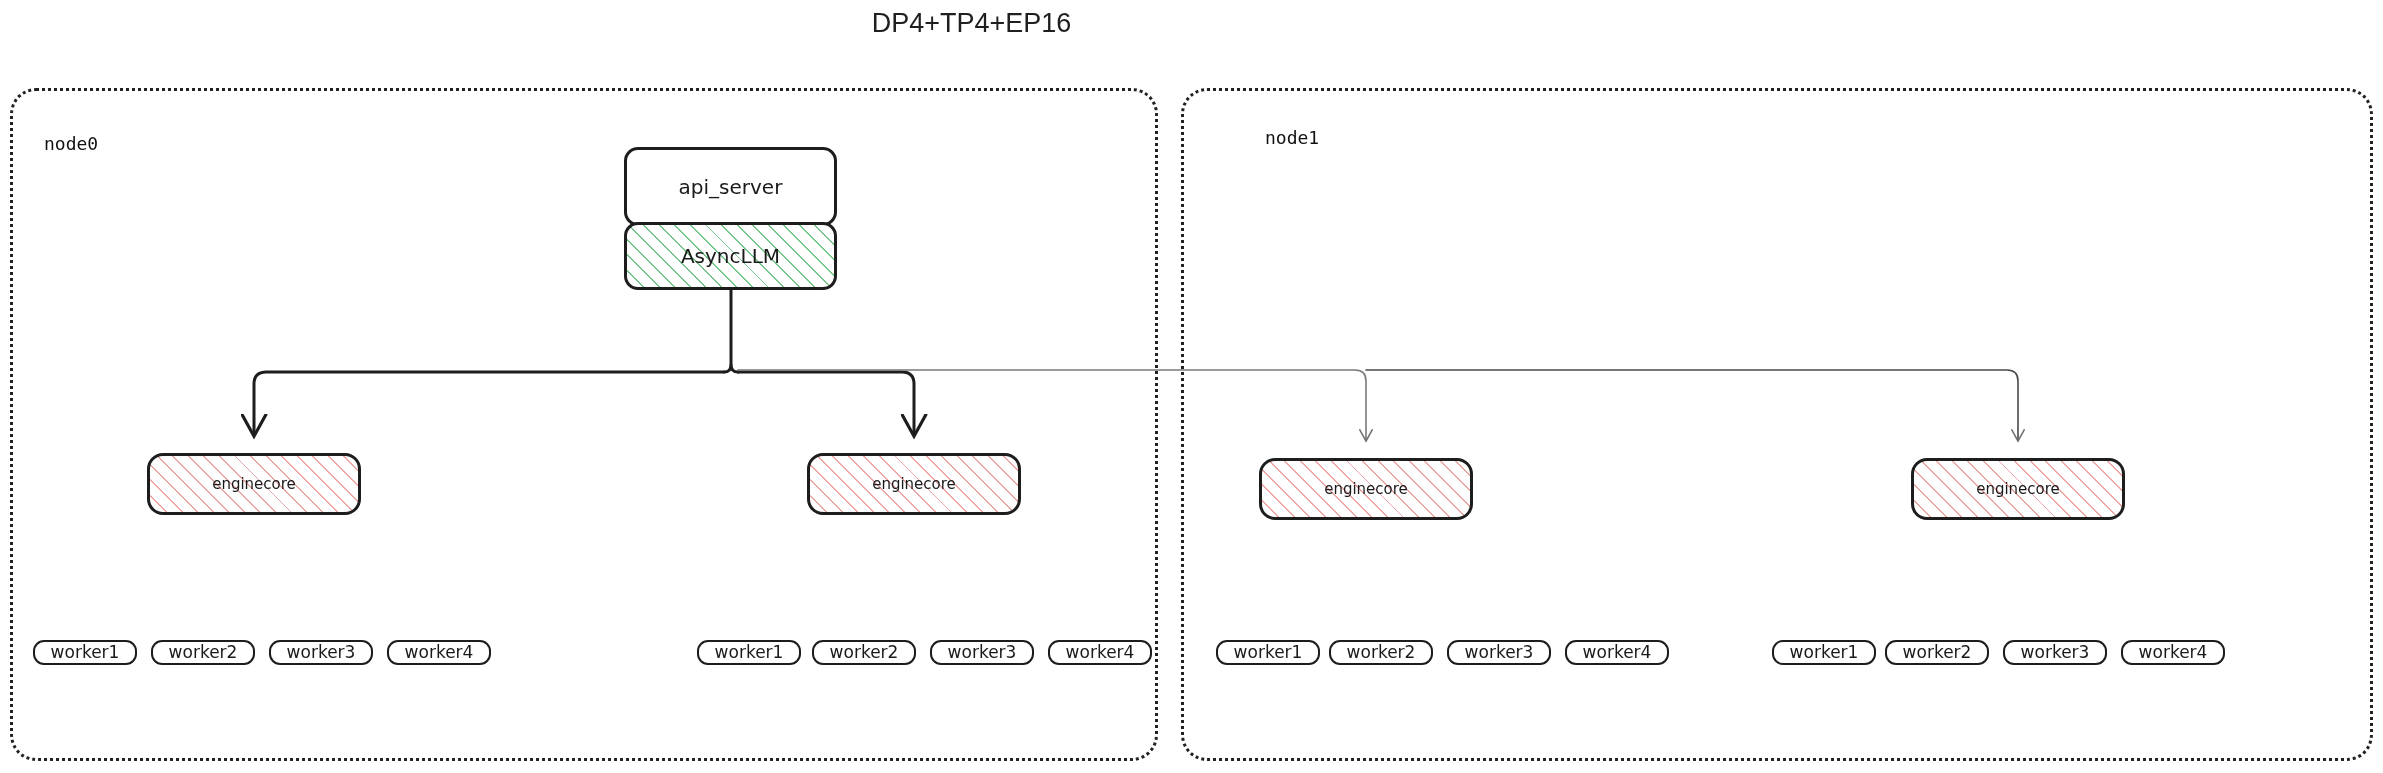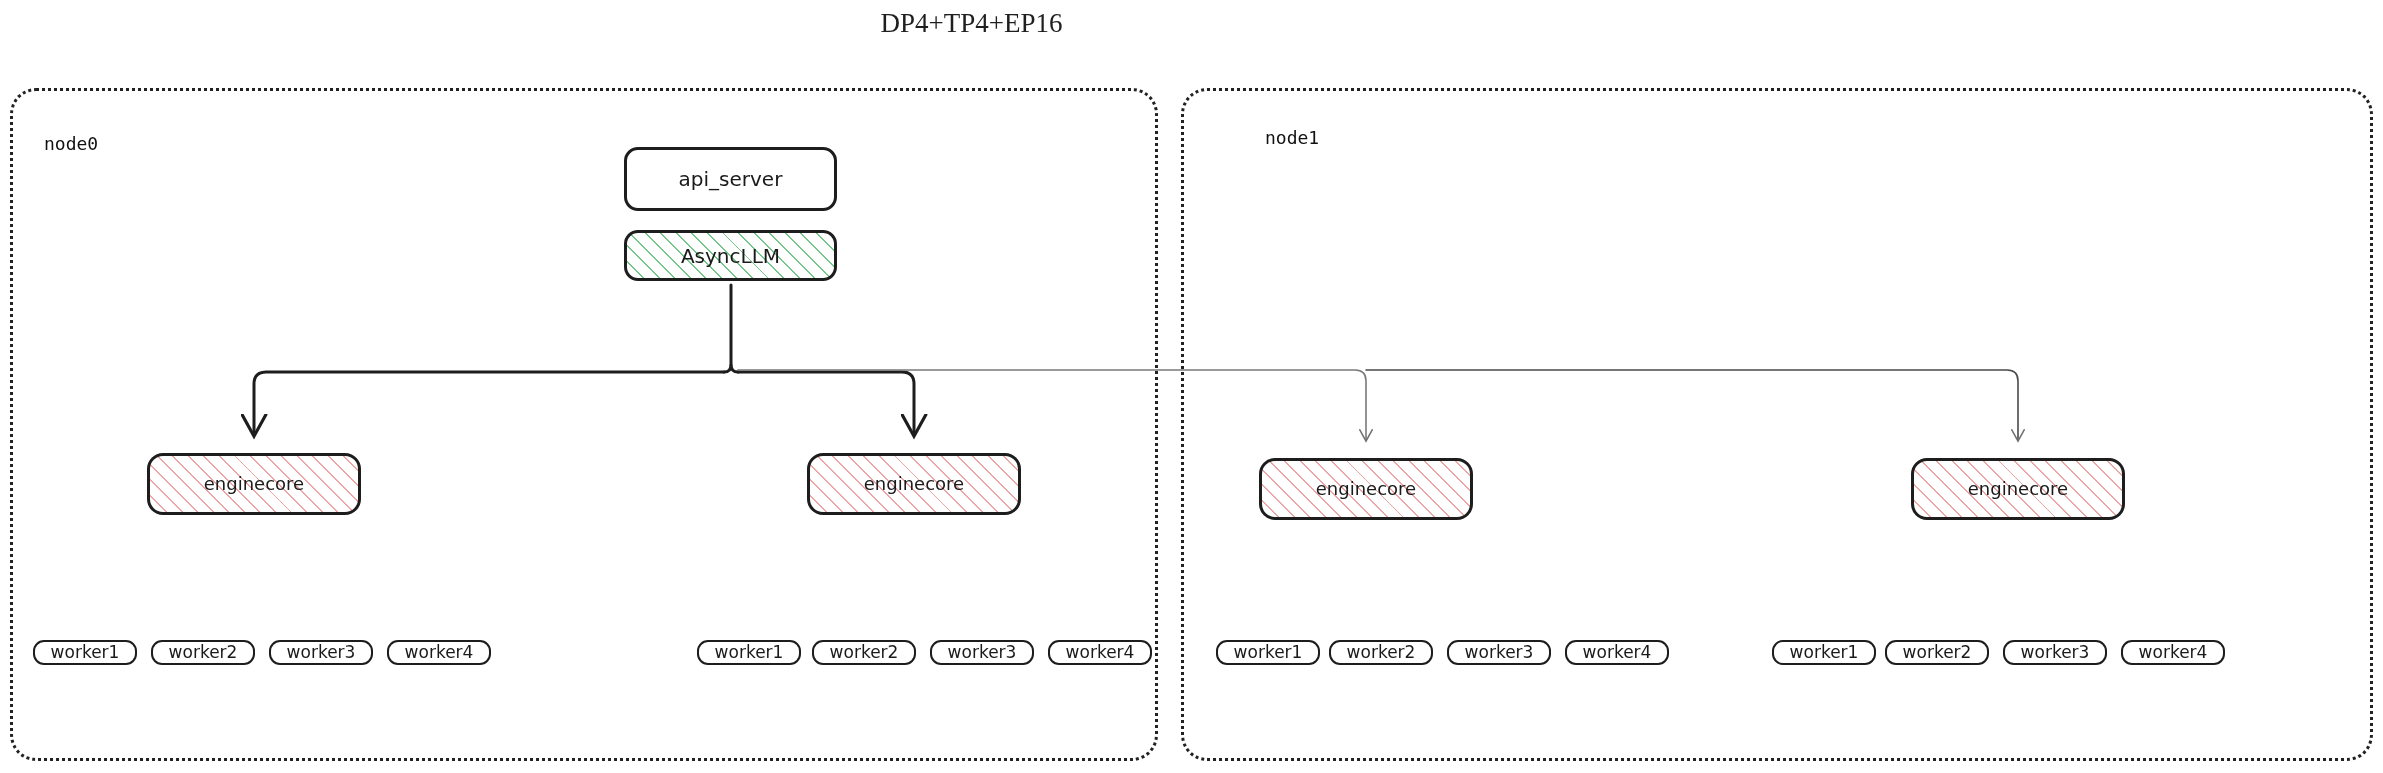--- a/index.html
+++ b/index.html
@@ -19,21 +19,21 @@
     left: 0; top: 0;
     width: 2383px;
     height: 773px;
   }
   .diagram-title {
     position: absolute;
     left: 0;
     top: 8px;
     width: 1943px;
     text-align: center;
-    font-family: Liberation Serif, serif;
+    font-family: Liberation Sans, sans-serif;
     font-size: 27px;
     color: #1f1f1f;
     letter-spacing: 0px;
     white-space: nowrap;
   }
   .node-container {
     position: absolute;
     border: 3px dotted #222222;
     border-radius: 26px;
     box-sizing: border-box;
@@ -68,21 +68,21 @@
     background-image: repeating-linear-gradient(
       45deg,
       rgba(108, 196, 130, 0.95) 0px,
       rgba(108, 196, 130, 0.95) 1.4px,
       rgba(255,255,255,0) 1.4px,
       rgba(255,255,255,0) 11px
     );
   }
   .box-engine {
     border-radius: 16px;
-    font-size: 18px;
+    font-size: 15px;
     background-color: #ffffff;
     background-image: repeating-linear-gradient(
       45deg,
       rgba(233, 150, 150, 0.85) 0px,
       rgba(233, 150, 150, 0.85) 1.4px,
       rgba(255,255,255,0) 1.4px,
       rgba(255,255,255,0) 11px
     );
   }
   .box-worker {
@@ -120,25 +120,25 @@
   <path d="M 738 370 L 1355 370 Q 1366 370 1366 381 L 1366 440" fill="none" stroke="#7a7a7a" stroke-width="1.6" stroke-linecap="round" marker-end="url(#arrow-light)"></path>
 
   <path d="M 1366 370 L 2007 370 Q 2018 370 2018 381 L 2018 440" fill="none" stroke="#4a4a4a" stroke-width="1.6" stroke-linecap="round" marker-end="url(#arrow-light)"></path>
 </svg>
 
 <div class="diagram-title">DP4+TP4+EP16</div>
 
 <div class="node-container" style="left:10px; top:88px; width:1148px; height:673px;"></div>
 <div class="node-label" style="left:44px; top:133px;">node0</div>
 
-<div class="box box-api" style="left:624px; top:147px; width:213px; height:64px;">
+<div class="box box-api" style="left:624px; top:147px; width:213px; height:79px;">
   <span class="box-label">api_server</span>
 </div>
 
-<div class="box box-async" style="left:624px; top:230px; width:213px; height:51px;align-items:center;">
+<div class="box box-async" style="left:624px; top:222px; width:213px; height:68px;align-items:center;">
   <span class="box-label">AsyncLLM</span>
 </div>
 
 <div class="box box-engine" style="left:147px; top:453px; width:214px; height:62px;">
   <span class="box-label">enginecore</span>
 </div>
 
 <div class="box box-engine" style="left:807px; top:453px; width:214px; height:62px;">
   <span class="box-label">enginecore</span>
 </div>

